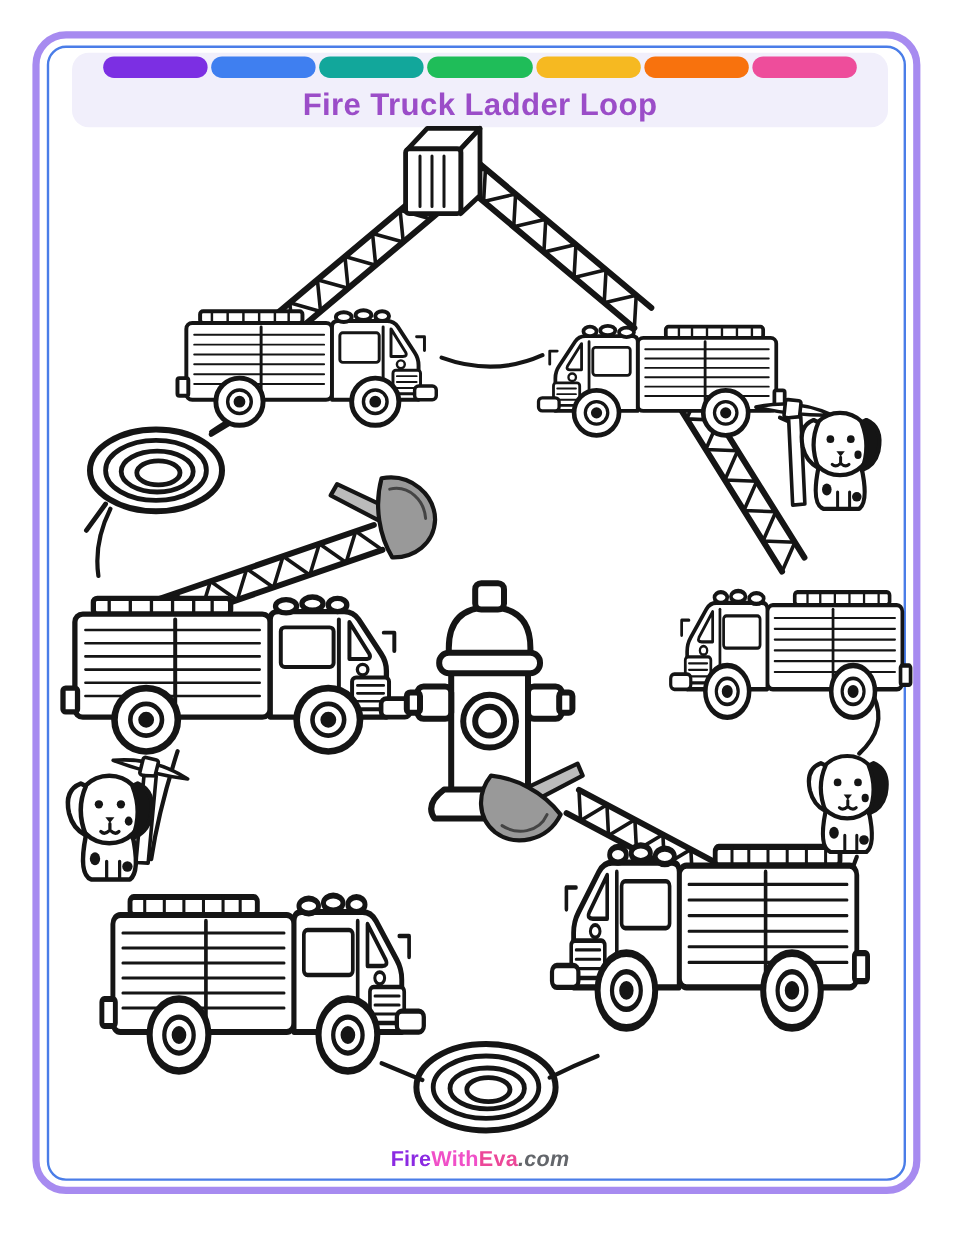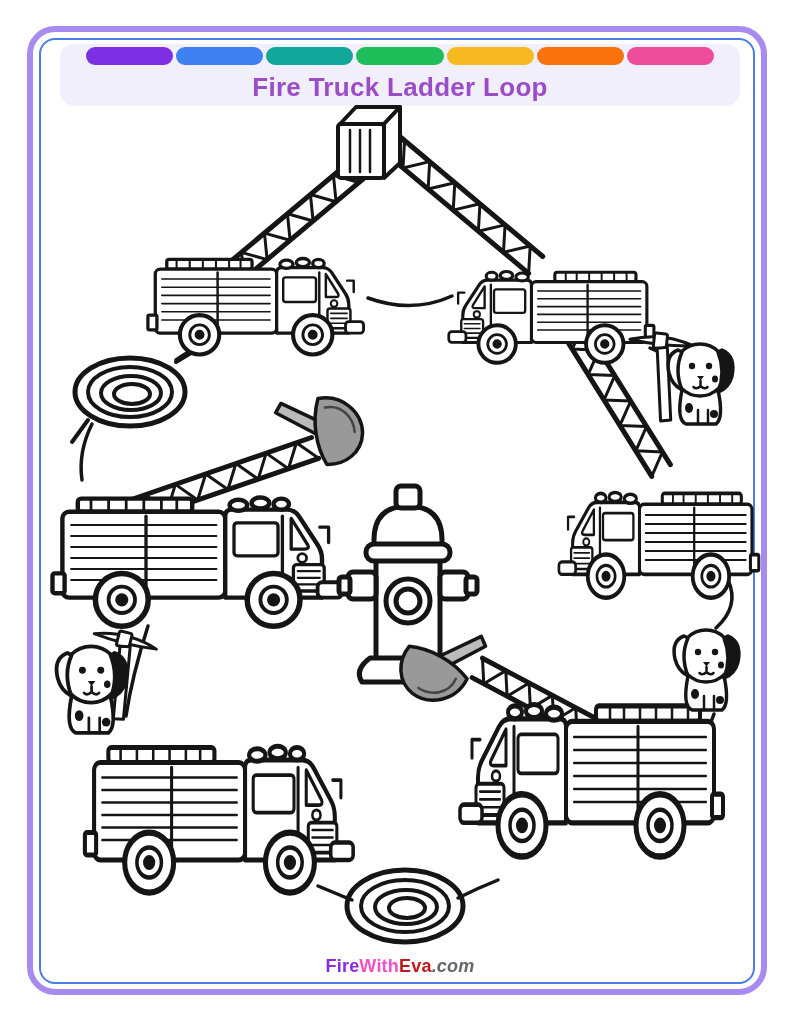--- a/index.html
+++ b/index.html
@@ -206,16 +206,16 @@
       </g>
     <g transform="translate(50,640) scale(1.08)">
         <use href="#dog"></use>
       </g>
     <g transform="translate(668,624)">
         <use href="#dog"></use>
       </g>
   </svg>
 
   <div class="footer">
-    <div class="brand"><span style="color: rgb(139, 42, 226);">Fire</span><span style="color: rgb(240, 80, 200);">With</span><span style="color: #b91c1c; margin-top: 25px;">Eva</span><span style="color: rgb(99, 102, 107); font-style: italic;">.com</span></div>
+    <div class="brand"><span style="color: rgb(139, 42, 226);">Fire</span><span style="color: rgb(240, 80, 200);">With</span><span style="color: #ec4899; margin-top: 25px;">Eva</span><span style="color: rgb(99, 102, 107); font-style: italic;">.com</span></div>
   </div>
 
 </div>
 
 </body></html>

